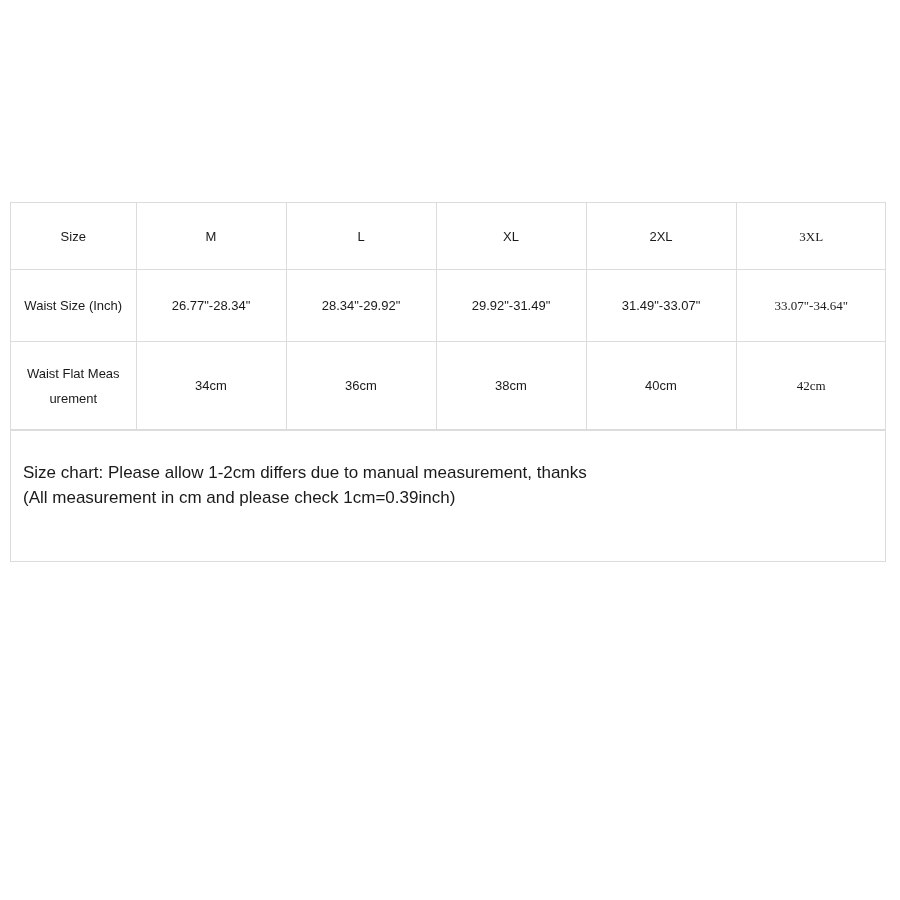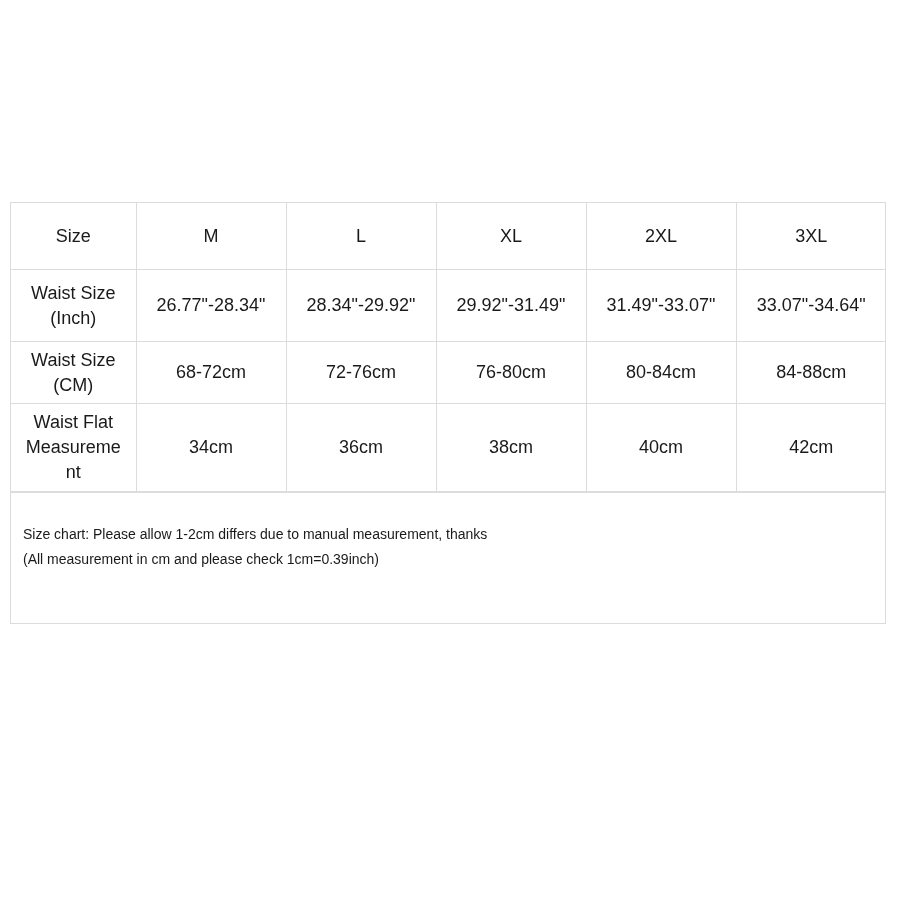--- a/index.html
+++ b/index.html
@@ -25,28 +25,28 @@
     }
     table.size-table {
       border-collapse: collapse;
       width: 100%;
       table-layout: fixed;
     }
     table.size-table td {
       border: 1px solid #dcdcdc;
       text-align: center;
       vertical-align: middle;
-      font-size: 18px;
+      font-size: 13px;
       line-height: 25px;
       padding: 0 2px;
       color: #1a1a1a;
     }
     table.size-table tr:first-child td { border-top: none; }
     table.size-table td:first-child { border-left: none; }
-    table.size-table td:last-child { border-right: none; }
+    table.size-table td:last-child { border-right: none; font-family: Liberation Serif, serif; }
     col.c0 { width: 125px; }
     col.cN { width: 150px; }
     tr.r-size td { height: 66px; }
     tr.r-inch td { height: 71px; }
     tr.r-cm td { height: 61px; }
     tr.r-flat td { height: 87px; }
     tr.r-length td { height: 68px; }
     .caret {
       display: inline-block;
       width: 1px;
@@ -56,21 +56,21 @@
       margin-left: 1px;
     }
     .notes {
       border-top: 1px solid #dcdcdc;
       height: 131px;
       box-sizing: border-box;
       padding: 29px 12px 0 12px;
     }
     .notes p {
       margin: 0;
-      font-size: 14px;
+      font-size: 17px;
       line-height: 25px;
       color: #1a1a1a;
       white-space: nowrap;
     }
   </style>
 </head>
 <body>
 
 <div class="sheet">
   <table class="size-table">
@@ -92,28 +92,20 @@
         <td>3XL</td>
       </tr>
       <tr class="r-inch">
         <td><span style="display:inline-block;width:100px;">Waist Size (Inch)</span></td>
         <td>26.77"-28.34"</td>
         <td>28.34"-29.92"</td>
         <td>29.92"-31.49"</td>
         <td>31.49"-33.07"</td>
         <td>33.07"-34.64"</td>
       </tr>
-      <tr class="r-cm">
-        <td><span style="display:inline-block;width:100px;">Waist Size (CM)</span></td>
-        <td>68-72cm</td>
-        <td>72-76cm</td>
-        <td>76-80cm</td>
-        <td>80-84cm</td>
-        <td>84-88cm</td>
-      </tr>
       <tr class="r-flat">
         <td><span style="display:inline-block;width:96px;word-break:break-all;">Waist Flat Measurement</span></td>
         <td>34cm</td>
         <td>36cm</td>
         <td>38cm</td>
         <td>40cm</td>
         <td>42cm</td>
       </tr>
     </tbody>
   </table>

